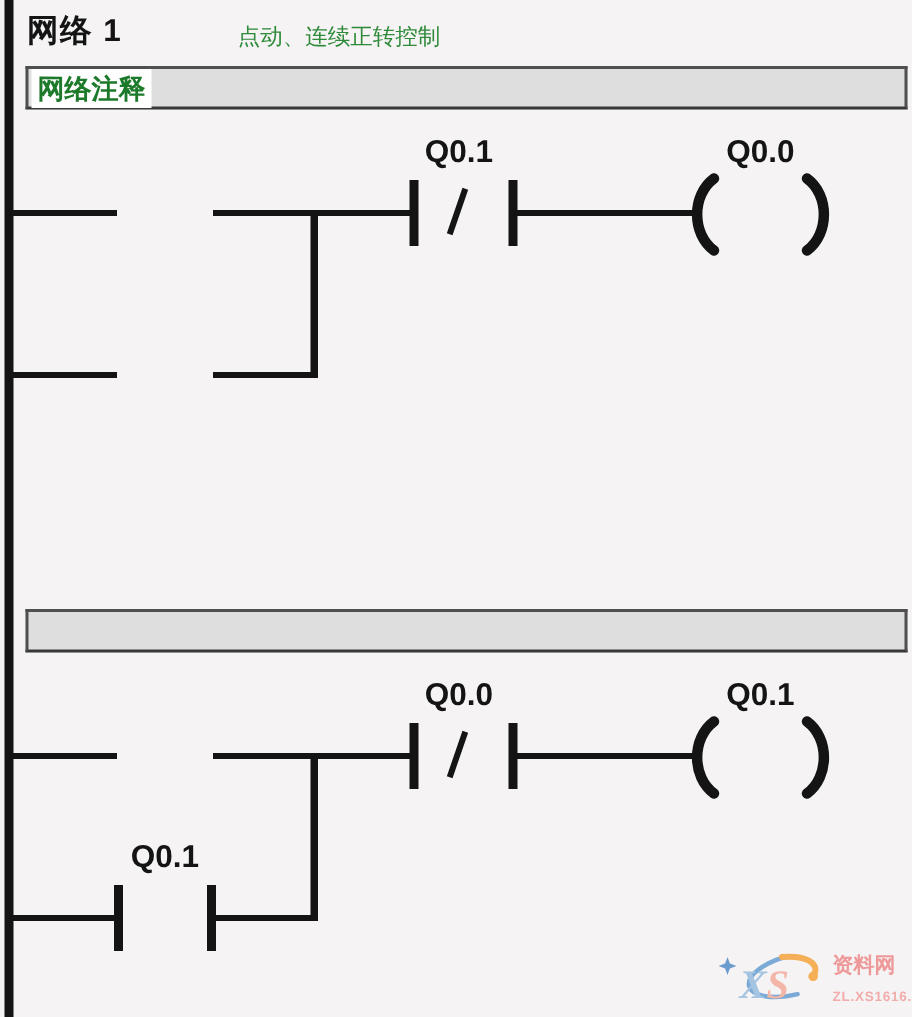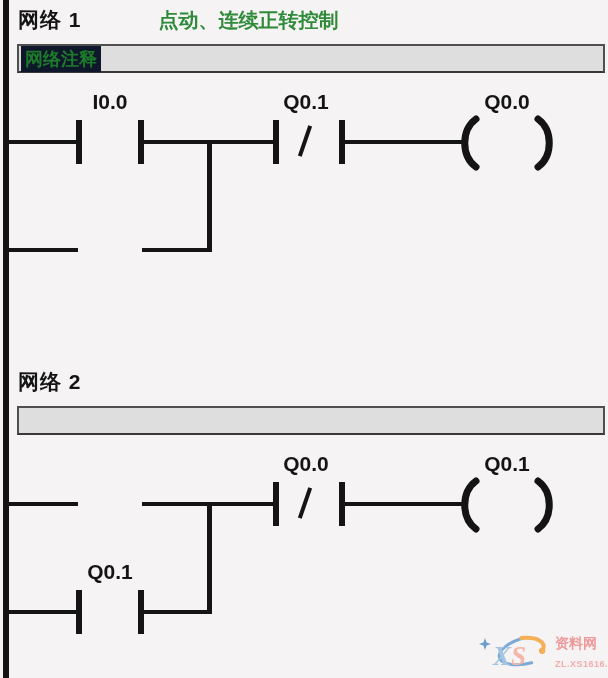--- a/index.html
+++ b/index.html
@@ -13,30 +13,30 @@
   
   .rail { position:absolute; left:3px; top:0; width:6px; height:678px; background:#141414; }
 
   
   .network { position:absolute; left:0; width:608px; height:352px; }
   .net-1 { top:0; }
   .net-2 { top:362px; }
 
   .net-title { position:absolute; left:18px; top:6px; display:flex; gap:77px; align-items:flex-end; }
   .net-no   { font-size:21px; font-weight:700; color:#141414; letter-spacing:1px; }
-  .net-desc { font-size:20px; font-weight:700; color:#2f8b3a; }
+  .net-desc { font-size:15px; font-weight:400; color:#2f8b3a; }
 
   .comment-bar {
     position:absolute; left:17px; top:44px; width:588px; height:29px;
     background:#dedede; border:2px solid #4f4f4f; border-bottom-color:#383838;
     box-sizing:border-box; display:flex; align-items:center;
   }
   .comment-text {
     margin-left:2px; padding:1px 4px; font-size:18px; font-weight:600;
-    color:#1d7a2b; background:#0f172a; white-space:nowrap;
+    color:#1d7a2b; background:#ffffff; white-space:nowrap;
   }
   .comment-text:empty { display:none; }
 
   
   .wire { position:absolute; height:4px; background:#141414; }
   .vbar { position:absolute; width:5px; background:#141414; }
 
   .contact { position:absolute; width:100px; height:85px; }
   .contact .operand, .coil .operand {
     position:absolute; left:0; top:0; width:100%;
@@ -75,46 +75,40 @@
     </div>
 
     <div class="wire" style="left:4px;top:140px;width:74px;"></div>
     <div class="wire" style="left:142px;top:140px;width:134px;"></div>
     <div class="wire" style="left:343px;top:140px;width:123px;"></div>
 
     <div class="vbar" style="left:207px;top:140px;height:112px;"></div>
     <div class="wire" style="left:4px;top:248px;width:74px;"></div>
     <div class="wire" style="left:142px;top:248px;width:70px;"></div>
 
-    <div class="contact" style="left:60px;top:90px;">
-      <span class="operand">I0.0</span>
-      <div class="bar bar-l"></div>
-      <div class="bar bar-r"></div>
-    </div>
 
     <div class="contact nc" style="left:256px;top:90px;">
       <span class="operand">Q0.1</span>
       <div class="bar bar-l"></div>
       <div class="bar bar-r"></div>
       <div class="nc-slash"></div>
     </div>
 
     <div class="coil">
       <span class="operand">Q0.0</span>
       <svg width="110" height="58" viewBox="0 0 110 58">
         <path d="M24 5 C9 16 9 42 24 53" stroke="#141414" stroke-width="7" fill="none" stroke-linecap="round"></path>
         <path d="M86 5 C101 16 101 42 86 53" stroke="#141414" stroke-width="7" fill="none" stroke-linecap="round"></path>
       </svg>
     </div>
 
   </div>
 
   <div class="network net-2">
     <div class="net-title">
-      <span class="net-no">网络 2</span>
     </div>
     <div class="comment-bar">
       
     </div>
 
     <div class="wire" style="left:4px;top:140px;width:74px;"></div>
     <div class="wire" style="left:142px;top:140px;width:134px;"></div>
     <div class="wire" style="left:343px;top:140px;width:123px;"></div>
 
     <div class="vbar" style="left:207px;top:140px;height:112px;"></div>

